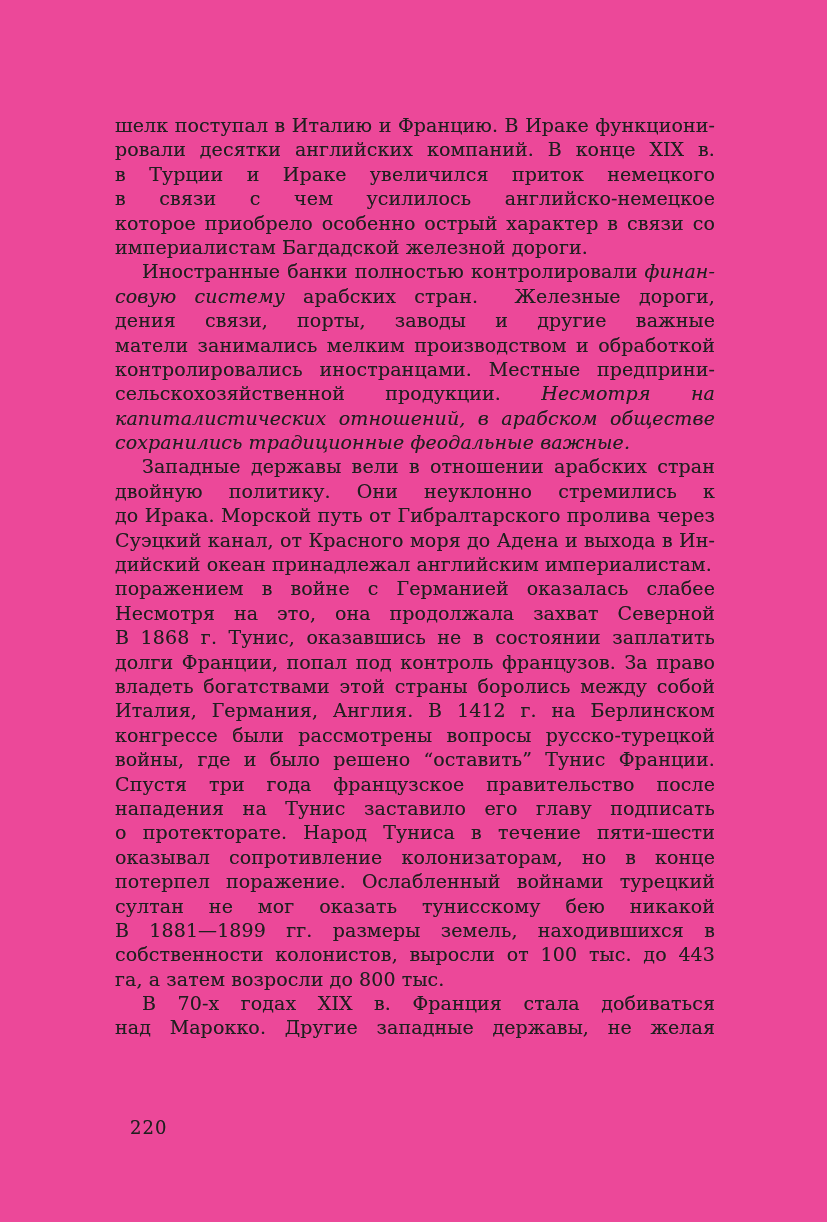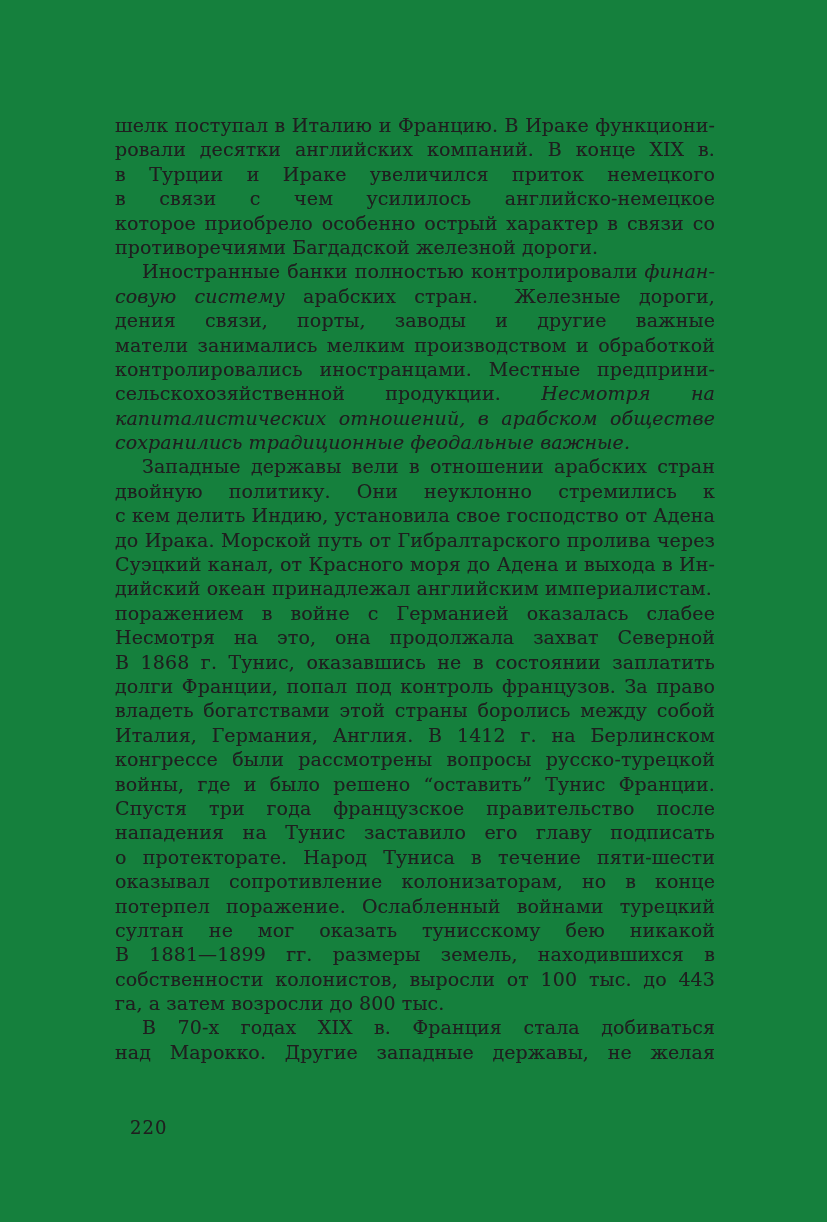--- a/index.html
+++ b/index.html
@@ -11,21 +11,21 @@
     width: 827px;
     height: 1222px;
     position: relative;
     background: #fcfcfc;
     font-family: "DejaVu Serif", "Liberation Serif", serif;
     color: #1f1f1f;
   }
   .scan-page {
     position: absolute;
     inset: 0;
-    background: #15803d;
+    background: #ec4899;
   }
   .text-block {
     position: absolute;
     left: 115px;
     top: 113px;
     width: 600px;
   }
   .para { margin: 0; padding: 0; }
   .line {
     height: 24.4px;
@@ -59,36 +59,35 @@
 <body>
 
 <div class="scan-page">
   <div class="text-block" id="text-block">
       <div class="para">
         <div class="line"><span class="seg-normal">шелк поступал в Италию и Францию. В Ираке функциони-</span></div>
         <div class="line"><span class="seg-normal">ровали десятки английских компаний. В конце XIX в.</span></div>
         <div class="line"><span class="seg-normal">в Турции и Ираке увеличился приток немецкого капитала,</span></div>
         <div class="line"><span class="seg-normal">в связи с чем усилилось английско-немецкое соперничество,</span></div>
         <div class="line"><span class="seg-normal">которое приобрело особенно острый характер в связи со</span></div>
-        <div class="line last"><span class="seg-normal">противоречиями Багдадской железной дороги.</span></div>
+        <div class="line last"><span class="seg-normal">империалистам Багдадской железной дороги.</span></div>
       </div>
       <div class="para">
         <div class="line first"><span class="seg-normal">Иностранные банки полностью контролировали </span><span class="seg-italic">финан-</span></div>
         <div class="line"><span class="seg-italic">совую систему</span><span class="seg-normal"> арабских стран.&nbsp; Железные дороги, учреж-</span></div>
         <div class="line"><span class="seg-normal">дения связи, порты, заводы и другие важные предприятия</span></div>
         <div class="line"><span class="seg-normal">матели занимались мелким производством и обработкой</span></div>
         <div class="line"><span class="seg-normal">контролировались иностранцами. Местные предприни-</span></div>
         <div class="line"><span class="seg-normal">сельскохозяйственной продукции. </span><span class="seg-italic">Несмотря на укрепление</span></div>
         <div class="line"><span class="seg-italic">капиталистических отношений, в арабском обществе</span></div>
         <div class="line last"><span class="seg-italic">сохранились традиционные феодальные важные.</span></div>
       </div>
       <div class="para">
         <div class="line first"><span class="seg-normal">Западные державы вели в отношении арабских стран</span></div>
         <div class="line"><span class="seg-normal">двойную политику. Они неуклонно стремились к</span></div>
-        <div class="line"><span class="seg-normal">с кем делить Индию, установила свое господство от Адена</span></div>
         <div class="line"><span class="seg-normal">до Ирака. Морской путь от Гибралтарского пролива через</span></div>
         <div class="line"><span class="seg-normal">Суэцкий канал, от Красного моря до Адена и выхода в Ин-</span></div>
         <div class="line last"><span class="seg-normal">дийский океан принадлежал английским империалистам.</span></div>
       </div>
       <div class="para">
         <div class="line"><span class="seg-normal">поражением в войне с Германией оказалась слабее Англии.</span></div>
         <div class="line"><span class="seg-normal">Несмотря на это, она продолжала захват Северной Африки.</span></div>
         <div class="line"><span class="seg-normal">В 1868 г. Тунис, оказавшись не в состоянии заплатить свои</span></div>
         <div class="line"><span class="seg-normal">долги Франции, попал под контроль французов. За право</span></div>
         <div class="line"><span class="seg-normal">владеть богатствами этой страны боролись между собой</span></div>

